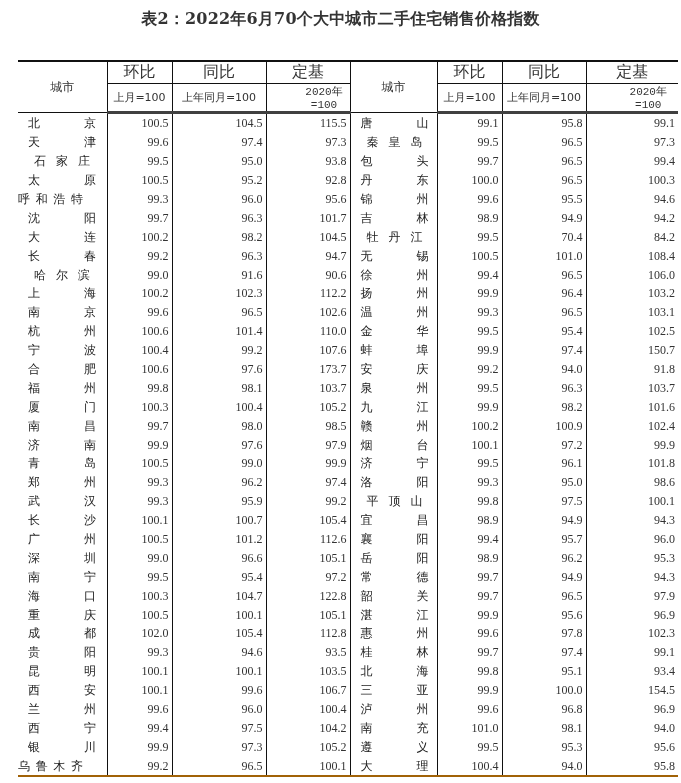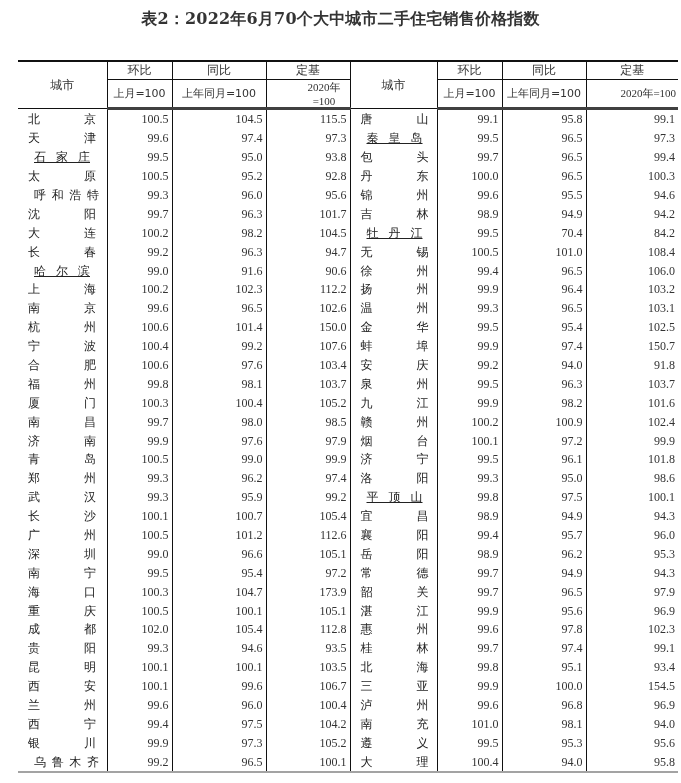--- a/index.html
+++ b/index.html
@@ -12,38 +12,38 @@
               border-collapse: collapse; table-layout: fixed; }
   table.idx col.c-city { width: 89px; }
   table.idx col.c-mom { width: 65px; }
   table.idx col.c-yoy { width: 94px; }
   table.idx col.c-fix { width: 84px; }
   table.idx col.c-city2 { width: 87px; }
   table.idx col.c-mom2 { width: 65px; }
   table.idx col.c-yoy2 { width: 84px; }
   table.idx col.c-fix2 { width: 92px; }
   thead tr.h1 th { border-top: 2px solid #111; height: 17px; }
-  thead th { font-weight: normal; font-size: 12px; color: #333;
+  thead th { font-weight: normal; font-size: 16px; color: #333;
              font-family: "DejaVu Sans", "Liberation Sans", sans-serif;
              padding: 0; text-align: center; }
   thead tr.h1 th.sub { border-bottom: 1px solid #111; }
   thead tr.h2 th { height: 18px; border-bottom: 3px solid #404040; font-size: 11px; }
-  thead tr.h2 th.num { font-family: Liberation Serif, serif; padding-left: 32px; }
+  thead tr.h2 th.num { font-family: Liberation Mono, monospace; padding-left: 32px; }
   th.city-h { border-bottom: 1px solid #111; font-size: 12px; }
   .vl { border-left: 1px solid #111; }
   tbody td { height: 18.9px; padding: 0; font-size: 11px; line-height: 18px; white-space: nowrap; }
   tbody td.num { text-align: right; padding-right: 3px; color: #333;
                  font-family: "Liberation Serif", "DejaVu Serif", serif; font-size: 12px; }
   tbody td.city { font-family: "DejaVu Sans", "Liberation Sans", sans-serif; font-size: 12px;
                   color: #222; padding-left: 0; }
   .cityname { display: block; width: 68px; margin-left: 10px; text-align: justify;
               text-align-last: justify; }
-  .cityname.w3 { width: 56px; margin-left: 16px; text-decoration: underline; }
-  .cityname.w4 { width: 64px; margin-left: 16px; letter-spacing: -1px; }
-  tbody tr:last-child td { border-bottom: 2px solid #a3a3a3; }
+  .cityname.w3 { width: 56px; margin-left: 16px; }
+  .cityname.w4 { width: 64px; margin-left: 0; letter-spacing: -1px; }
+  tbody tr:last-child td { border-bottom: 2px solid #a16207; }
 </style>
 </head>
 <body>
 
 <div class="title">表2：2022年6月70个大中城市二手住宅销售价格指数</div>
 
 <table class="idx">
   <colgroup>
     <col class="c-city">
       <col class="c-mom">
@@ -228,21 +228,21 @@
         <td class="num vl">99.3</td>
         <td class="num vl">96.5</td>
         <td class="num vl">103.1</td>
       </tr>
       <tr>
         <td class="city">
           <span class="cityname">杭州</span>
         </td>
         <td class="num vl">100.6</td>
         <td class="num vl">101.4</td>
-        <td class="num vl">150.0</td>
+        <td class="num vl">110.0</td>
         <td class="city vl">
           <span class="cityname">金华</span>
         </td>
         <td class="num vl">99.5</td>
         <td class="num vl">95.4</td>
         <td class="num vl">102.5</td>
       </tr>
       <tr>
         <td class="city">
           <span class="cityname">宁波</span>
@@ -256,21 +256,21 @@
         <td class="num vl">99.9</td>
         <td class="num vl">97.4</td>
         <td class="num vl">150.7</td>
       </tr>
       <tr>
         <td class="city">
           <span class="cityname">合肥</span>
         </td>
         <td class="num vl">100.6</td>
         <td class="num vl">97.6</td>
-        <td class="num vl">103.4</td>
+        <td class="num vl">173.7</td>
         <td class="city vl">
           <span class="cityname">安庆</span>
         </td>
         <td class="num vl">99.2</td>
         <td class="num vl">94.0</td>
         <td class="num vl">91.8</td>
       </tr>
       <tr>
         <td class="city">
           <span class="cityname">福州</span>
@@ -424,21 +424,21 @@
         <td class="num vl">99.7</td>
         <td class="num vl">94.9</td>
         <td class="num vl">94.3</td>
       </tr>
       <tr>
         <td class="city">
           <span class="cityname">海口</span>
         </td>
         <td class="num vl">100.3</td>
         <td class="num vl">104.7</td>
-        <td class="num vl">173.9</td>
+        <td class="num vl">122.8</td>
         <td class="city vl">
           <span class="cityname">韶关</span>
         </td>
         <td class="num vl">99.7</td>
         <td class="num vl">96.5</td>
         <td class="num vl">97.9</td>
       </tr>
       <tr>
         <td class="city">
           <span class="cityname">重庆</span>

